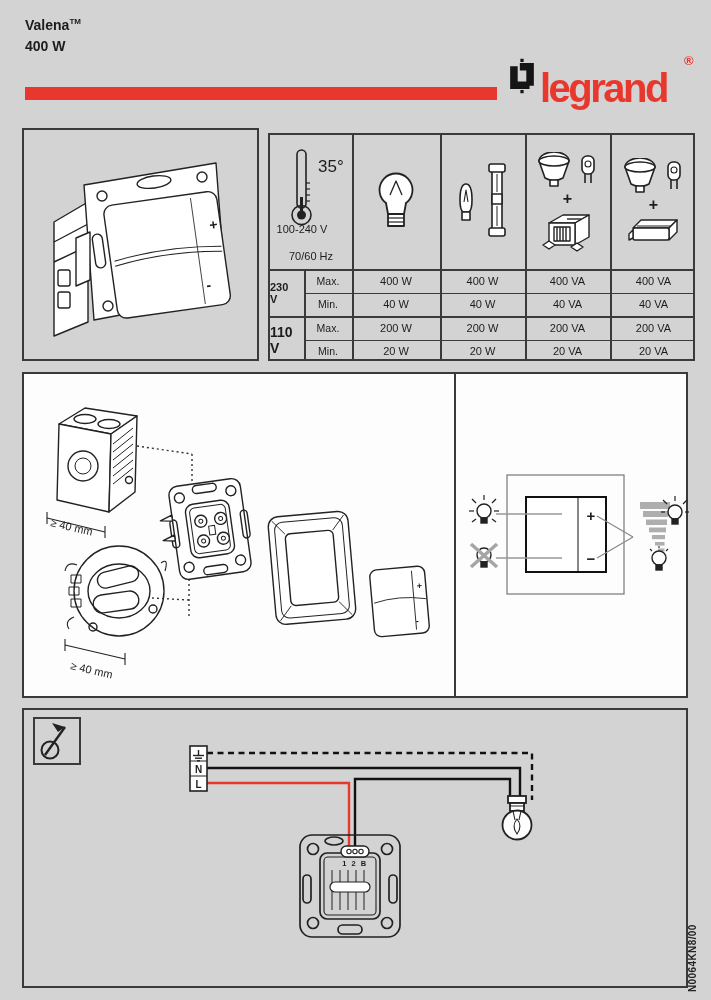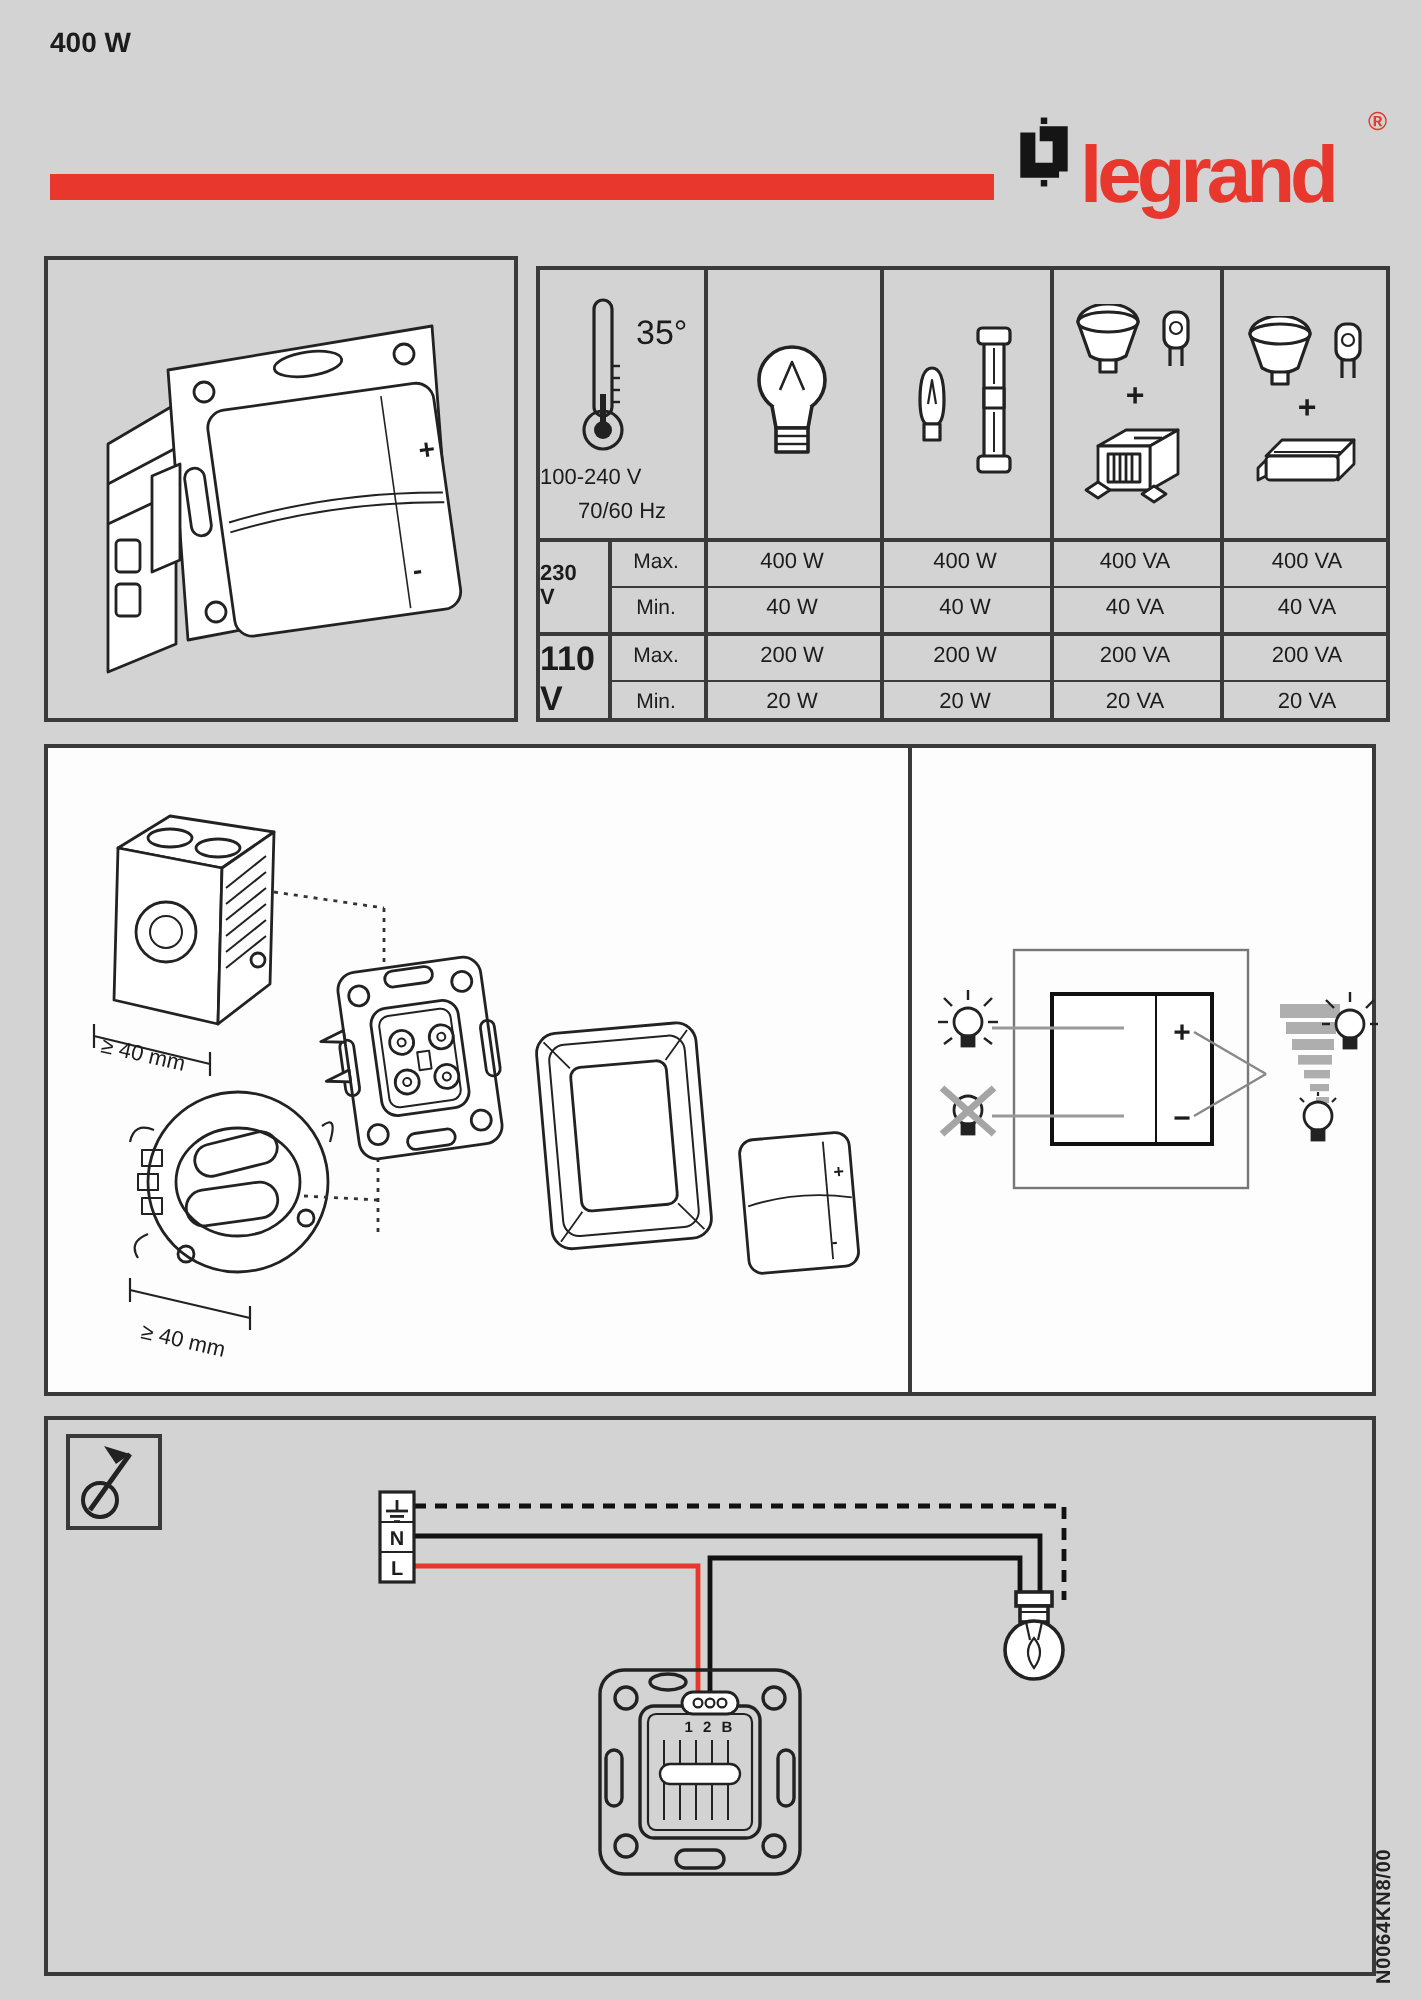--- a/index.html
+++ b/index.html
@@ -17,20 +17,21 @@
            transform:rotate(180deg);font-size:10px;font-weight:bold;letter-spacing:.4px;color:#222}
   .wordmark{position:absolute;left:540px;top:68px;font-size:40px;line-height:40px;font-weight:bold;
             letter-spacing:-2.5px;color:#e8372c}
   .regmark{position:absolute;left:684px;top:53px;font-size:13px;font-weight:bold;color:#e8372c}
   .no-sel{user-select:none}
 </style>
 </head>
 <body>
 
 <div class="abs hline" style="left:25px;top:11px">
+  <div><span>Valena</span><sup class="tm">TM</sup></div>
   <div>400 W</div>
 </div>
 
 <div class="abs" style="left:25px;top:87px;width:472px;height:13px;background:#e8372c"></div>
 
 <div class="abs" style="left:508px;top:58px;width:28px;height:36px">
   <svg width="28" height="36" viewBox="0 0 26 32">
     <path d="M2,7 V28 H20 V21 H9 V7 Z" fill="#151515"></path>
     <path d="M11,4 H24 V25 H17 V11 H11 Z" fill="#151515"></path>
     <rect x="11.5" y="0" width="3" height="3" fill="#151515"></rect>
@@ -91,21 +92,21 @@
         <circle cx="13.5" cy="68" r="9.5"></circle>
         <line x1="18" y1="36" x2="22" y2="36" stroke-width="1.2"></line>
         <line x1="18" y1="42" x2="22" y2="42" stroke-width="1.2"></line>
         <line x1="18" y1="48" x2="22" y2="48" stroke-width="1.2"></line>
         <line x1="18" y1="54" x2="22" y2="54" stroke-width="1.2"></line>
       </g>
       <circle cx="13.5" cy="68" r="4.5" fill="#222"></circle>
       <line x1="13.5" y1="50" x2="13.5" y2="64" stroke="#222" stroke-width="3"></line>
     </svg>
     <span class="abs" style="left:48px;top:22px;font-size:17px">35°</span>
-    <span class="abs" style="left:0;top:98px;width:64px;text-align:left;font-size:11px">100-240 V</span>
+    <span class="abs" style="left:0;top:88px;width:64px;text-align:center;font-size:11px">100-240 V</span>
     <span class="abs" style="left:0;top:115px;width:82px;text-align:center;font-size:11px">70/60 Hz</span>
   </div>
 
   <div class="cell" style="left:82px;top:0;width:88px;height:134px">
     <svg width="46" height="62" viewBox="0 0 46 62">
       <g stroke="#222" fill="#fff" stroke-width="1.8" stroke-linejoin="round">
         <circle cx="23" cy="19" r="16.5"></circle>
         <path d="M13,32 L15,43 H31 L33,32" fill="#fff"></path>
         <rect x="15" y="43" width="16" height="12"></rect>
         <path d="M17,24 L23,10 L29,24" fill="none" stroke-width="1.3"></path>
@@ -185,21 +186,21 @@
           <polygon points="44,12 52,4 52,16 44,24"></polygon>
           <rect x="8" y="12" width="36" height="12" rx="2"></rect>
           <polygon points="4,18 8,14 8,22 4,24"></polygon>
           <line x1="12" y1="10" x2="46" y2="10" stroke-width="1"></line>
         </g>
       </svg>
     </div>
   </div>
 
   <div class="cell" style="left:0;top:134px;width:20px;height:47px;font-weight:bold;font-size:11px">230 V</div>
-  <div class="cell" style="left:0;top:181px;width:34px;height:47px;font-weight:bold;font-size:17px">110 V</div>
+  <div class="cell" style="left:0;top:181px;width:34px;height:47px;font-weight:bold;font-size:14px">110 V</div>
 
   <div class="cell" style="left:34px;top:134px;width:48px;height:23.5px;font-size:10.5px">Max.</div>
   <div class="cell" style="left:34px;top:157.5px;width:48px;height:23.5px;font-size:10.5px">Min.</div>
   <div class="cell" style="left:34px;top:181px;width:48px;height:23.5px;font-size:10.5px">Max.</div>
   <div class="cell" style="left:34px;top:204.5px;width:48px;height:23.5px;font-size:10.5px">Min.</div>
 
   <div class="cell" style="left:82px;top:134px;width:88px;height:23.5px">400 W</div>
   <div class="cell" style="left:170px;top:134px;width:85px;height:23.5px">400 W</div>
   <div class="cell" style="left:255px;top:134px;width:85px;height:23.5px">400 VA</div>
   <div class="cell" style="left:340px;top:134px;width:87px;height:23.5px">400 VA</div>

